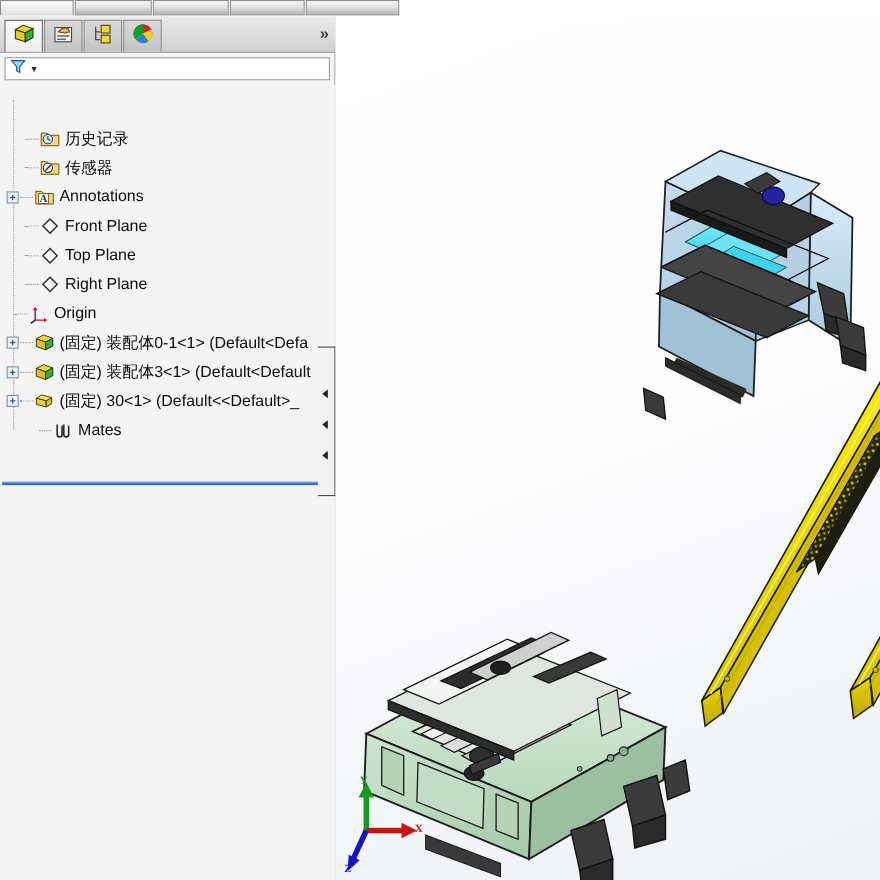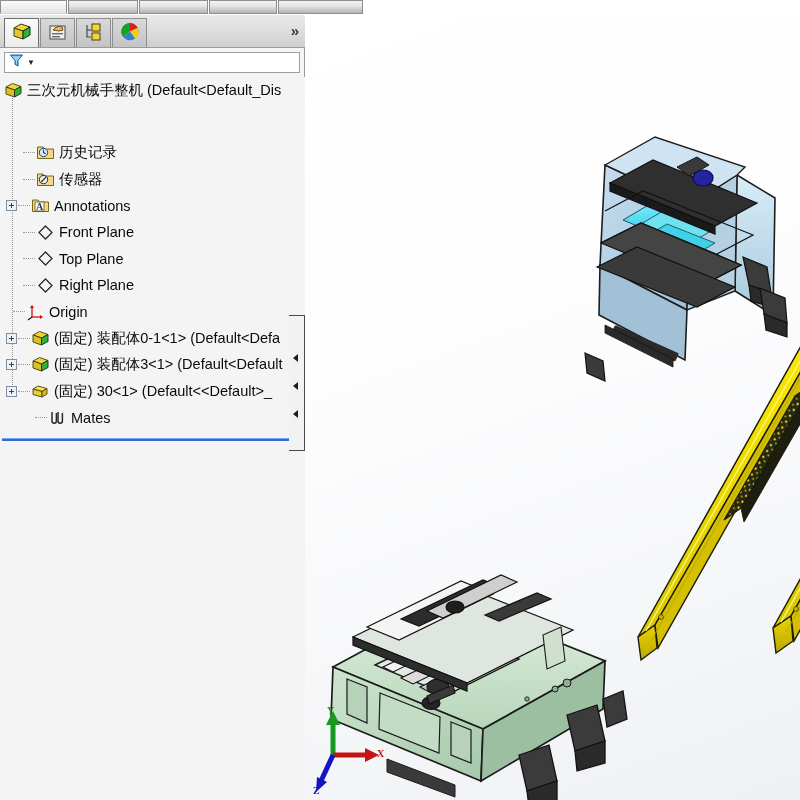--- a/index.html
+++ b/index.html
@@ -193,30 +193,20 @@
           <path d="M1.5 2 H13.5 L9 7.5 V13 L6 11.3 V7.5 Z" fill="#4aa8e8" stroke="#1d5d92" stroke-width="1"></path>
           <path d="M3 3.2 H12 L8 7.6 V11.6 L7 11 V7.6 Z" fill="#9fd6f5"></path>
         </svg>
       </span>
       <span class="fdrop">▼</span>
     </div>
 
     <div class="fm-tree">
       <div class="dotline"></div>
 
-      <div class="tr" style="padding-left:4px;">
-        <span class="ico">
-          <svg width="19" height="19" viewBox="0 0 19 19">
-            <path d="M2 6 L8.5 2.5 L17 5.5 L10.5 9 Z" fill="#f2d634" stroke="#3a3a1a" stroke-width="0.9"></path>
-            <path d="M2 6 L10.5 9 L10.5 16 L2 13 Z" fill="#e0c020" stroke="#3a3a1a" stroke-width="0.9"></path>
-            <path d="M10.5 9 L17 5.5 L17 12.5 L10.5 16 Z" fill="#2fb03a" stroke="#14340f" stroke-width="0.9"></path>
-          </svg>
-        </span>
-        <span class="lbl">三次元机械手整机  (Default&lt;Default_Dis</span>
-      </div>
 
       <div class="tr" style="padding-left:10px;margin-top:36px;">
         <span class="spcr"></span>
         <span class="dotstub"></span>
         <span class="ico">
           <svg width="19" height="19" viewBox="0 0 19 19">
             <path d="M1.5 4 H7 L8.5 6 H17.5 V15.5 H1.5 Z" fill="#f3d88a" stroke="#6d5410" stroke-width="0.9"></path>
             <circle cx="7.5" cy="9.5" r="4.2" fill="#d9e8f5" stroke="#1f4b7a" stroke-width="1"></circle>
             <path d="M7.5 6.6 V9.6 L9.8 10.8" stroke="#1f4b7a" stroke-width="1.1" fill="none"></path>
           </svg>

